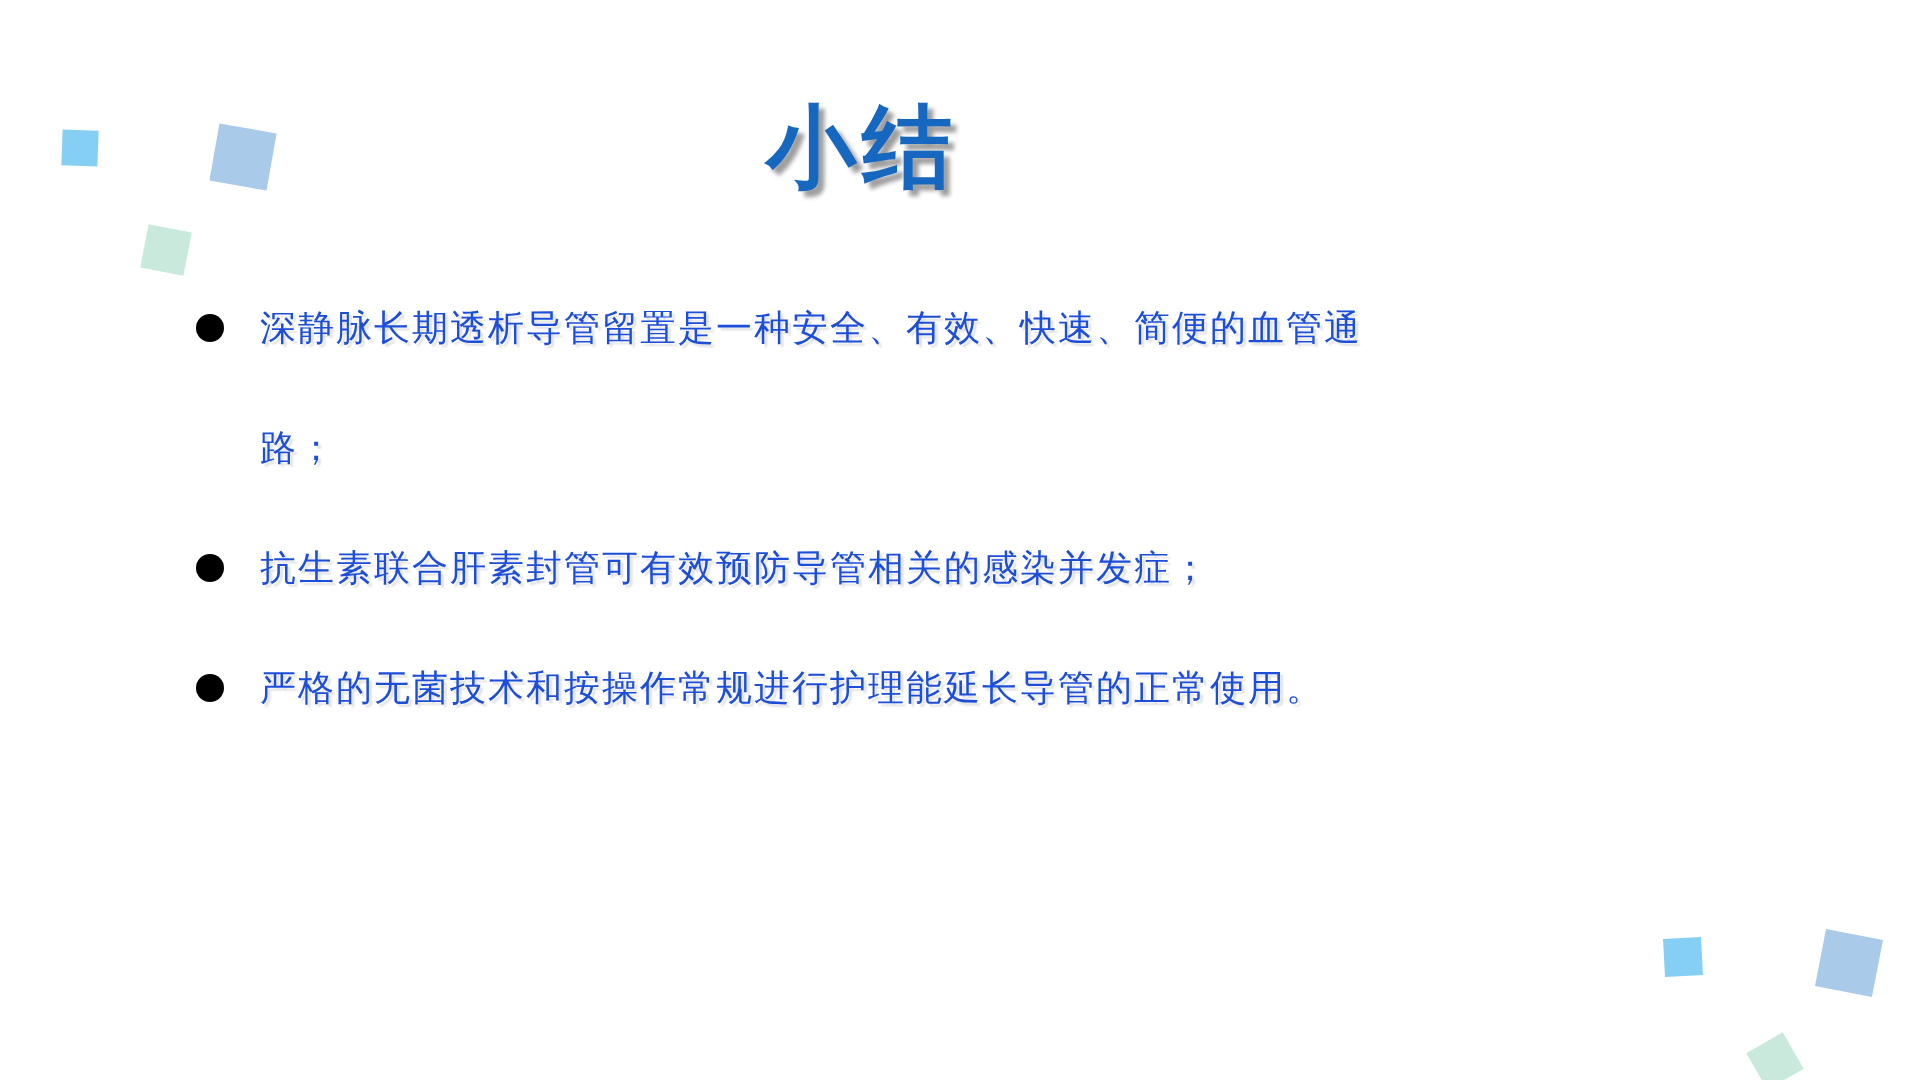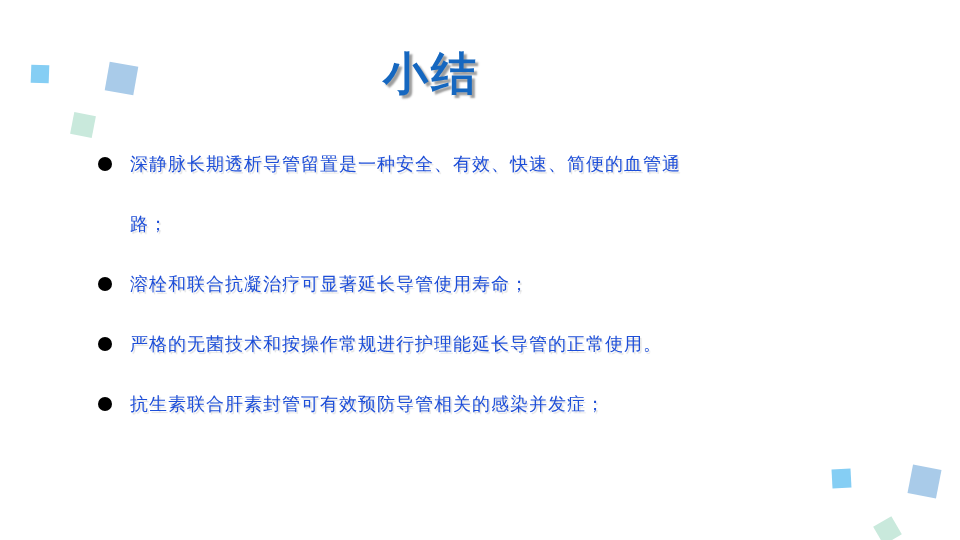--- a/index.html
+++ b/index.html
@@ -93,41 +93,33 @@
       <span class="marker-col">
           <span class="dot"></span>
         </span>
       <span class="text-col">
         <span class="text-line">深静脉长期透析导管留置是一种安全、有效、快速、简便的血管通</span>
         <span class="text-line">路；</span>
       </span>
     </div>
 
 
+
     <div class="bullet-row">
       <span class="marker-col">
           <span class="dot"></span>
         </span>
       <span class="text-col">
-        <span class="text-line">溶栓和联合抗凝治疗可显著延长导管使用寿命；</span>
+        <span class="text-line">抗生素联合肝素封管可有效预防导管相关的感染并发症；</span>
       </span>
     </div>
 
     <div class="bullet-row">
       <span class="marker-col">
           <span class="dot"></span>
         </span>
       <span class="text-col">
         <span class="text-line">严格的无菌技术和按操作常规进行护理能延长导管的正常使用。</span>
       </span>
     </div>
 
-    <div class="bullet-row">
-      <span class="marker-col">
-          <span class="dot"></span>
-        </span>
-      <span class="text-col">
-        <span class="text-line">抗生素联合肝素封管可有效预防导管相关的感染并发症；</span>
-      </span>
-    </div>
-
   </div>
 </div>
 
 </body></html>

